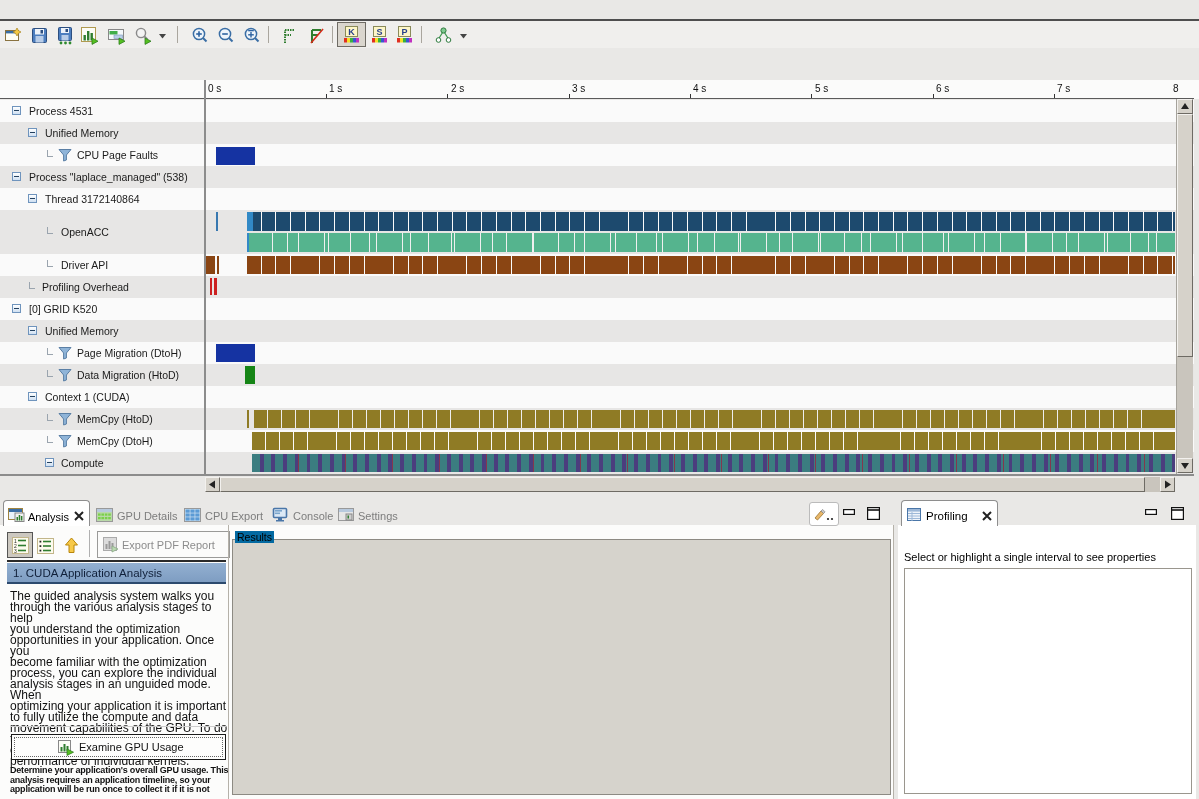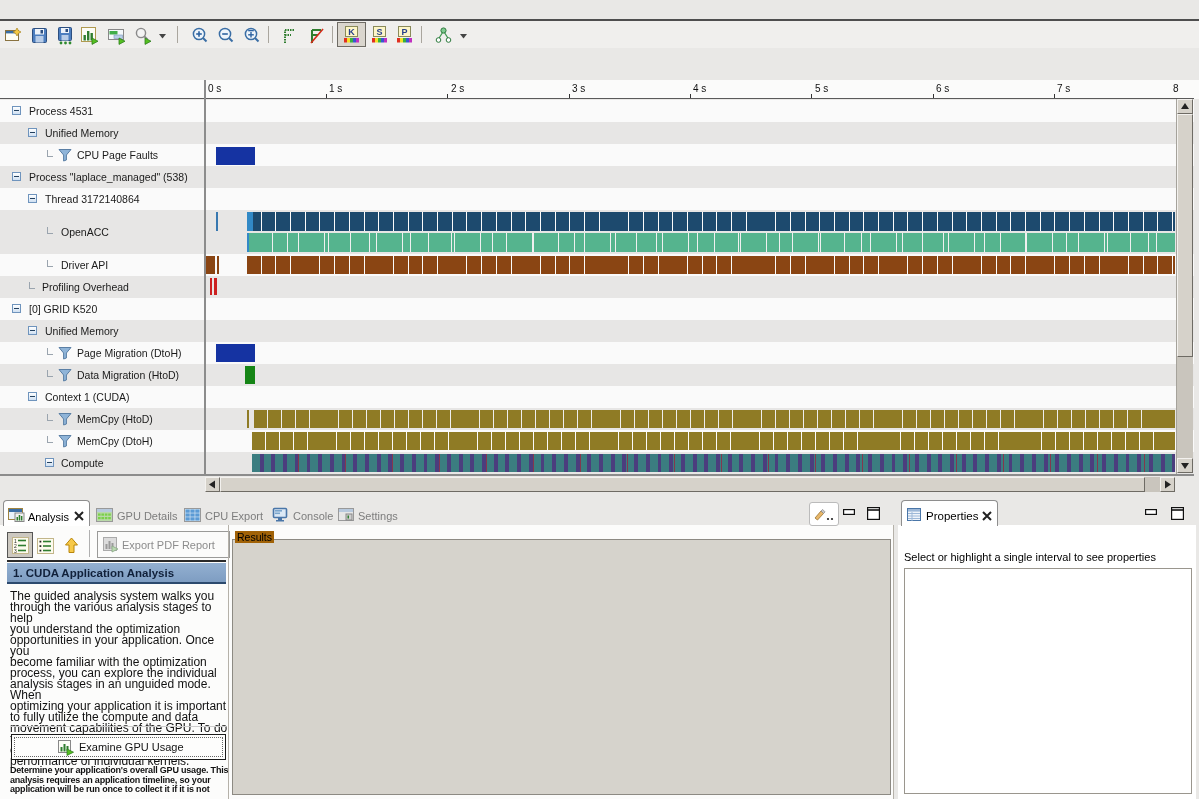--- a/index.html
+++ b/index.html
@@ -420,56 +420,56 @@
         <rect x="0.5" y="0.5" width="13" height="13" fill="#dcdcdc" stroke="#aaa"></rect>
         <rect x="2.5" y="7" width="2" height="5" fill="#9a9a9a"></rect>
         <rect x="5.5" y="4" width="2" height="8" fill="#9a9a9a"></rect>
         <rect x="8.5" y="6" width="2" height="6" fill="#9a9a9a"></rect>
         <path d="M9 9 l6 3 -6 3z" fill="#b9d9b0" stroke="#8aa886" stroke-width="0.8"></path>
       </svg>
     <span class="abs" style="left:122px;top:539px;font-size:11px;color:#8d8d8d">Export PDF Report</span>
 
     <div class="abs" style="left:7px;top:559.5px;width:219px;height:2px;background:#2a2a2a"></div>
     <div class="abs" style="left:7px;top:562.5px;width:219px;height:21px;background:linear-gradient(180deg,#93b0d1,#7e9dc2);border-bottom:2px solid #2c4a6e"></div>
-    <span class="abs" style="left:13px;top:567px;font-size:11.5px;font-weight:bold;color:#10203a">1. CUDA Application Analysis</span>
+    <span class="abs" style="left:13px;top:567px;font-size:11.5px;font-weight:normal;color:#10203a">1. CUDA Application Analysis</span>
 
     <div class="abs small" style="left:10px;top:591px;width:220px">The guided analysis system walks you<br>through the various analysis stages to help<br>you understand the optimization<br>opportunities in your application. Once you<br>become familiar with the optimization<br>process, you can explore the individual<br>analysis stages in an unguided mode. When<br>optimizing your application it is important<br>to fully utilize the compute and data<br>movement capabilities of the GPU. To do<br>this you should look at your application's<br>overall GPU usage as well as the<br>performance of individual kernels.</div>
     <div class="abs" style="left:11px;top:726px;width:215px;height:1px;background:#cccccc"></div>
 
     <div class="abs" style="left:11px;top:734px;width:215px;height:26px;background:#fdfdfc;border:1.5px solid #1a1a1a"></div>
     <div class="abs" style="left:14px;top:737px;width:209px;height:20px;border:1px dotted #666"></div>
     <svg class="abs" style="left:58px;top:740px" width="16" height="16" viewBox="0 0 16 16">
         <rect x="0.5" y="0.5" width="12" height="12" fill="#fcfcf6" stroke="#888"></rect>
         <rect x="2.5" y="7" width="2" height="4.5" fill="#2f7d2f"></rect>
         <rect x="5.5" y="4" width="2" height="7.5" fill="#2f7d2f"></rect>
         <rect x="8.5" y="6" width="2" height="5.5" fill="#2f7d2f"></rect>
         <path d="M9 9 l6.5 3.2 -6.5 3.2z" fill="#55c020" stroke="#2f7d1f" stroke-width="0.8"></path>
       </svg>
     <span class="abs" style="left:79px;top:741px;font-size:11px;color:#111">Examine GPU Usage</span>
 
     <div class="abs small" style="left:10px;top:766px;width:240px;font-weight:bold;font-size:9px;letter-spacing:-0.2px;line-height:9.7px">Determine your application's overall GPU usage. This<br>analysis requires an application timeline, so your<br>application will be run once to collect it if it is not</div>
 
     <div class="abs" style="left:228px;top:525px;width:1px;height:274px;background:#b5b1a9"></div>
 
     <div class="abs" style="left:231.5px;top:539px;width:659px;height:256px;border:1px solid #8d8a83;background:#d6d3cc"></div>
-    <span class="abs" style="left:235px;top:531px;font-size:10.5px;color:#000;background:#a16207;padding:0 2px">Results</span>
+    <span class="abs" style="left:235px;top:531px;font-size:10.5px;color:#000;background:#0369a1;padding:0 2px">Results</span>
 
     <div class="abs" id="props"></div>
     <div class="viewtab" style="left:901px;top:500px;width:97px;height:26px"></div>
     <svg class="abs" style="left:907px;top:508px" width="15" height="14" viewBox="0 0 15 14">
         <rect x="0.5" y="0.5" width="13" height="12" fill="#eef3fa" stroke="#4a76a8"></rect>
         <rect x="1" y="1" width="12" height="2.6" fill="#9db8d8"></rect>
         <g stroke="#9db8d8" stroke-width="1">
           <line x1="1" y1="5.5" x2="13" y2="5.5"></line>
           <line x1="1" y1="8" x2="13" y2="8"></line>
           <line x1="1" y1="10.5" x2="13" y2="10.5"></line>
           <line x1="5" y1="4" x2="5" y2="13"></line>
         </g>
       </svg>
-    <span class="abs" style="left:926px;top:510px;font-size:11.5px;color:#000">Properties</span>
+    <span class="abs" style="left:926px;top:510px;font-size:11.5px;color:#000">Profiling</span>
     <svg class="abs" style="left:981px;top:510px" width="12" height="12" viewBox="0 0 12 12">
         <path d="M2 2 L10 10 M10 2 L2 10" stroke="#222" stroke-width="2"></path>
       </svg>
     <svg class="abs" style="left:1145px;top:509px" width="12" height="6" viewBox="0 0 12 6">
         <rect x="0.5" y="0.5" width="11" height="5" fill="#fff" stroke="#111" stroke-width="1.4"></rect>
       </svg>
     <svg class="abs" style="left:1171px;top:507px" width="13" height="13" viewBox="0 0 13 13">
         <rect x="0.5" y="0.5" width="12" height="12" fill="#fff" stroke="#111" stroke-width="1.4"></rect>
         <line x1="1" y1="3" x2="12" y2="3" stroke="#111" stroke-width="1.6"></line>
       </svg>

